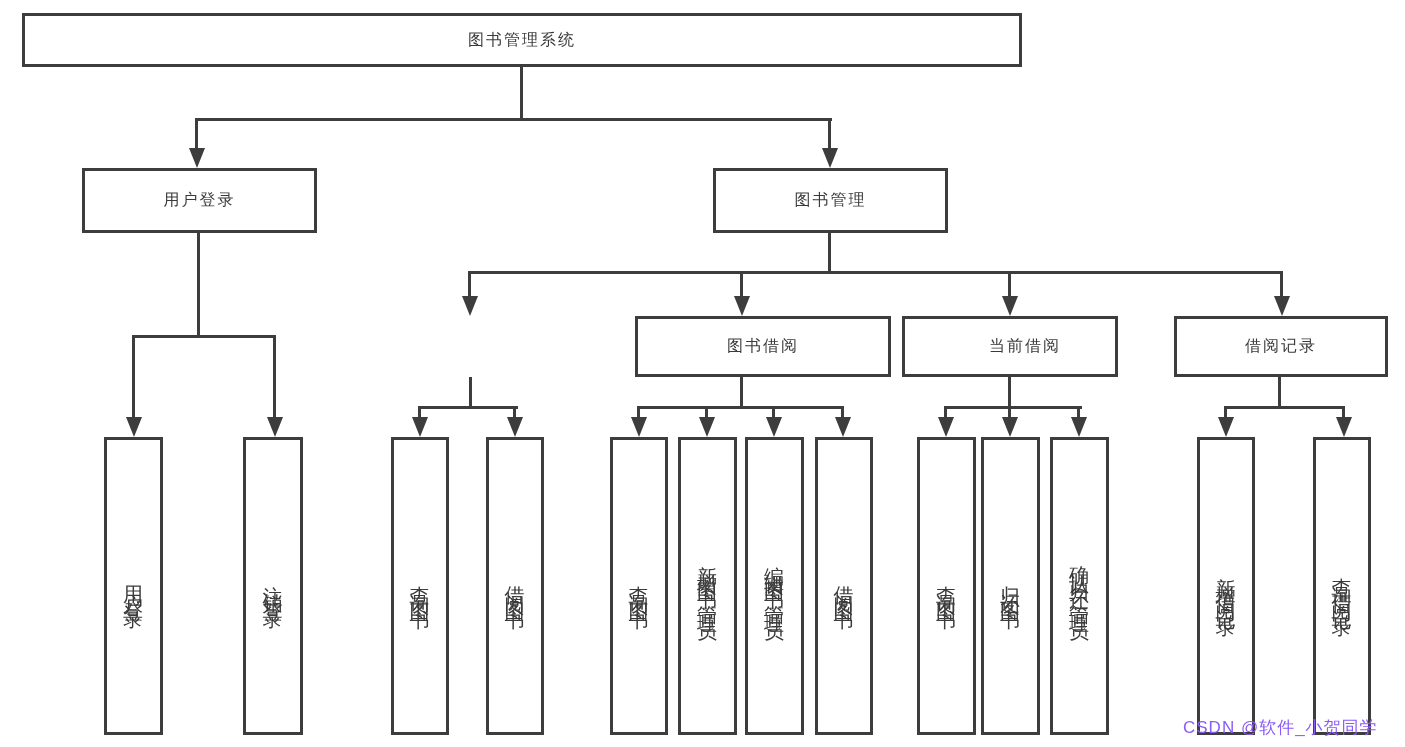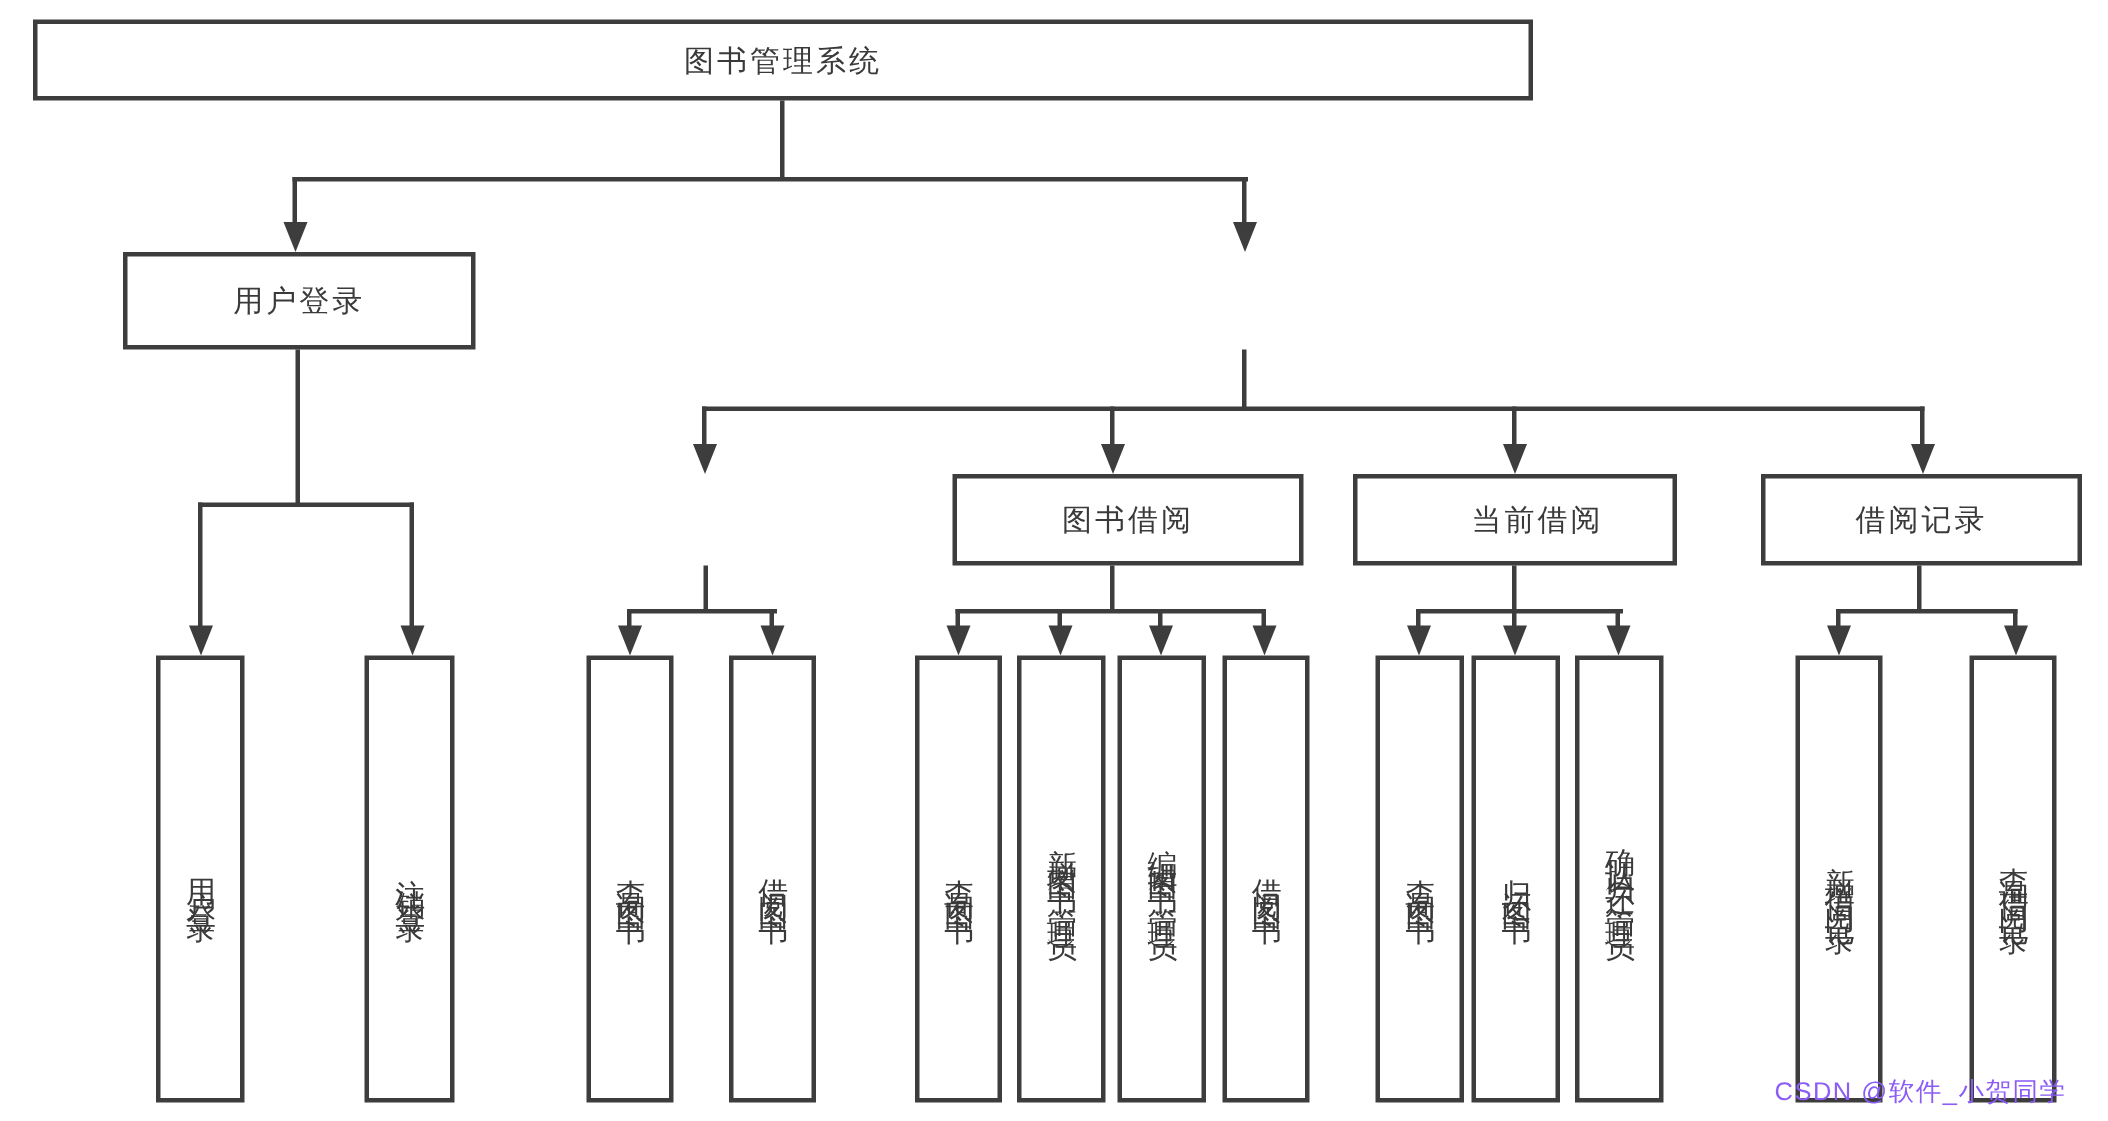--- a/index.html
+++ b/index.html
@@ -20,21 +20,21 @@
     position: absolute;
     box-sizing: border-box;
     border: 3px solid #3d3d3d;
     background: #ffffff;
     display: flex;
     align-items: center;
     justify-content: center;
     color: #3a3a3a;
   }
   .box.h span {
-    font-size: 20px;
+    font-size: 16px;
     letter-spacing: 2px;
     white-space: nowrap;
   }
   .box.v span {
     writing-mode: vertical-rl;
     text-orientation: mixed;
     font-size: 20px;
     letter-spacing: 8px;
     line-height: 1;
     white-space: nowrap;
@@ -76,41 +76,44 @@
 
   <div class="vl" style="left:520px; top:67px; height:51px;"></div>
   <div class="hl" style="left:195px; top:118px; width:637px;"></div>
   <div class="vl" style="left:195px; top:118px; height:34px;"></div>
   <div class="vl" style="left:828px; top:118px; height:34px;"></div>
   <div class="arr" style="left:189px; top:148px;"></div>
   <div class="arr" style="left:822px; top:148px;"></div>
 
   <div class="box h" style="left:82px; top:168px; width:235px; height:65px;">
     <span>用户登录</span>
+  </div>
+  <div class="box h" style="left:713px; top:168px; width:235px; height:65px;">
+    <span>图书管理</span>
   </div>
 
   <div class="vl" style="left:197px; top:233px; height:104px;"></div>
   <div class="hl" style="left:132px; top:335px; width:144px;"></div>
   <div class="vl" style="left:132px; top:335px; height:84px;"></div>
   <div class="vl" style="left:273px; top:335px; height:84px;"></div>
   <div class="arr" style="left:126px; top:417px;"></div>
   <div class="arr" style="left:267px; top:417px;"></div>
 
   <div class="vl" style="left:828px; top:233px; height:40px;"></div>
   <div class="hl" style="left:468px; top:271px; width:815px;"></div>
   <div class="vl" style="left:468px; top:271px; height:27px;"></div>
   <div class="vl" style="left:740px; top:271px; height:27px;"></div>
   <div class="vl" style="left:1008px; top:271px; height:27px;"></div>
   <div class="vl" style="left:1280px; top:271px; height:27px;"></div>
   <div class="arr" style="left:462px; top:296px;"></div>
   <div class="arr" style="left:734px; top:296px;"></div>
   <div class="arr" style="left:1002px; top:296px;"></div>
   <div class="arr" style="left:1274px; top:296px;"></div>
 
-  <div class="box h" style="left:635px; top:316px; width:234px; height:61px;">
+  <div class="box h" style="left:635px; top:316px; width:256px; height:61px;">
     <span>图书借阅</span>
   </div>
   <div class="box h" style="left:902px; top:316px; width:216px; height:61px;padding-left:30px;">
     <span>当前借阅</span>
   </div>
   <div class="box h" style="left:1174px; top:316px; width:214px; height:61px;">
     <span>借阅记录</span>
   </div>
 
   <div class="vl" style="left:469px; top:377px; height:31px;"></div>

